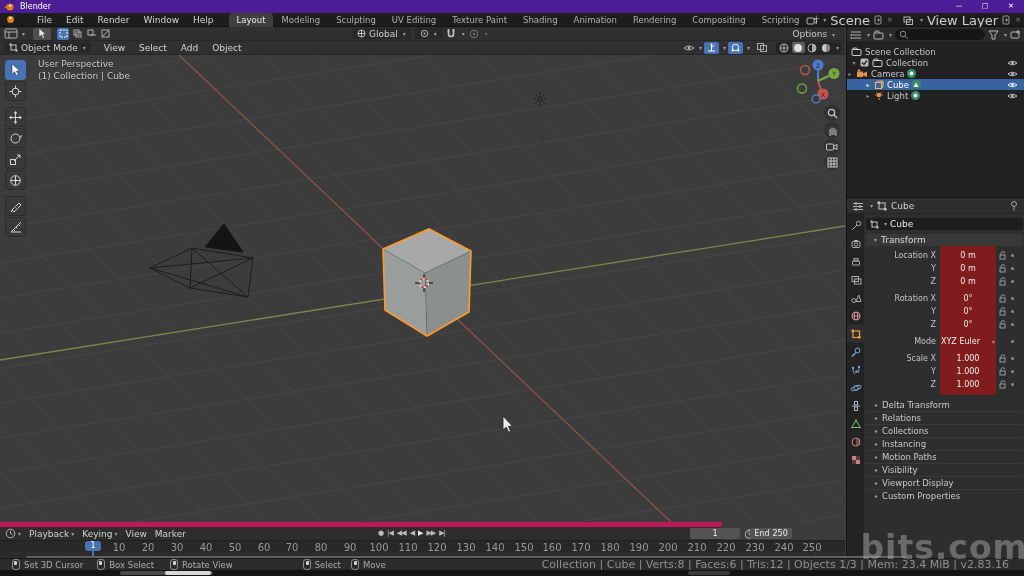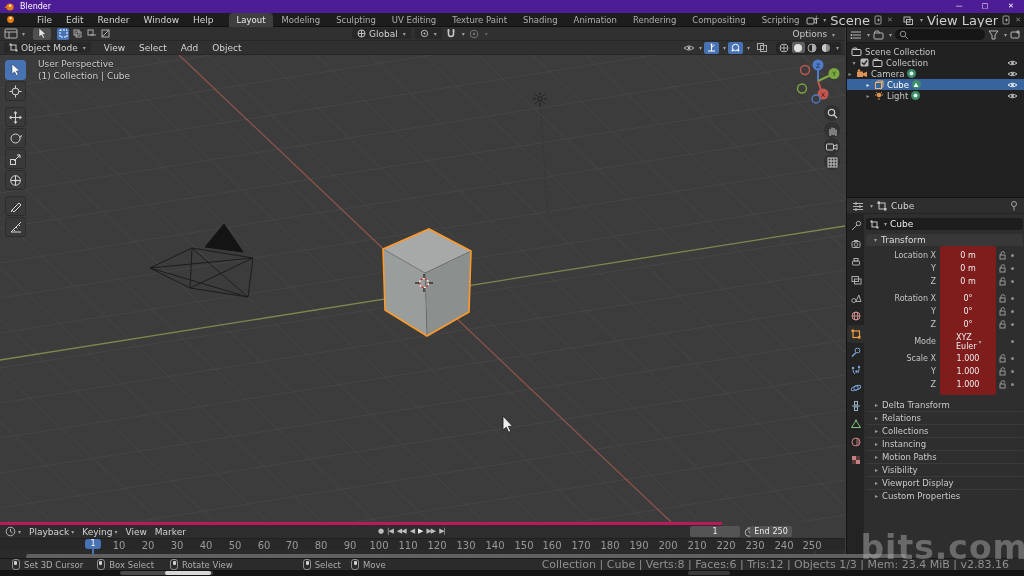--- a/index.html
+++ b/index.html
@@ -66,28 +66,28 @@
   #phdr{height:16px;display:flex;align-items:center;gap:4px;padding:0 5px;border-bottom:1px solid #252525}
   #ptabs{position:absolute;left:0;top:16px;width:17px;height:345px;background:#232323;display:flex;flex-direction:column;align-items:center;padding-top:3px}
   .ptab{width:17px;height:18px;display:flex;align-items:center;justify-content:center;flex:none}
   .ptab.on{background:#2e2e2e;border-radius:3px 0 0 3px}
   #pcontent{position:absolute;left:17px;top:16px;width:161px;padding:4px 2px 0 2px}
   .namefield{height:12px;background:#1d1d1d;border-radius:3px;display:flex;align-items:center;gap:3px;padding:0 4px;margin-bottom:4px;color:#ececec}
   .phead{height:12px;background:#383838;border-radius:3px 3px 0 0;display:flex;align-items:center;gap:4px;padding-left:6px;color:#dcdcdc;margin-bottom:4px}
   .frow{display:flex;align-items:center;height:11px;margin-bottom:2px}
   .flabel{width:74px;text-align:right;padding-right:4px;color:#c3c3c3;font-size:8px;flex:none}
   .fval{width:56px;height:20px;background:#7f1d1d;border-radius:2px;display:flex;align-items:center;justify-content:center;color:#ededed;font-size:8px;flex:none}
-  .fval.dropdown{justify-content:space-between;padding:0 16px}
+  .fval.dropdown{justify-content:space-between;padding:0 1px}
   .lockw{width:12px;display:flex;justify-content:center;flex:none}
   .adot{width:3px;height:3px;border-radius:50%;background:#8d8d8d;margin-left:3px;flex:none}
   .ggap{height:4px}
   .cpanel{height:13px;display:flex;align-items:center;gap:4px;border-top:1px solid #3a3a3a;color:#c9c9c9;padding-left:7px;font-size:8.5px}
 
   
-  #timeline{left:0;top:522px;width:722px;height:36px;background:#2d2d2d;border-top:3px solid #be185d}
+  #timeline{left:0;top:522px;width:722px;height:36px;background:#2d2d2d;border-top:5px solid #be185d}
   #tlhdr{height:13px;display:flex;align-items:center;gap:8px;padding-left:5px}
   #tlplay{position:absolute;left:378px;top:2px;display:flex;gap:4px;color:#bdbdbd;font-size:7px;letter-spacing:-1px}
   #tlruler{position:absolute;left:0;top:13px;width:845px;height:12px;background:#282828;border-top:1px solid #202020}
   .rn{position:absolute;top:1px;width:20px;text-align:center;color:#999;font-size:10px}
   #tlcontent{position:absolute;left:0;top:25px;width:845px;height:11px;background:#2b2b2b;background-image:repeating-linear-gradient(90deg,#323232 0 1px,transparent 1px 28.9px);background-position:92px 0}
   #cfpill{position:absolute;left:85px;top:14px;width:16px;height:10px;background:#4772b3;border-radius:3px;color:#fff;font-size:8px;text-align:center;line-height:10px}
   #playhead{position:absolute;left:92px;top:24px;width:2px;height:12px;background:#4772b3}
   #tlscroll{position:absolute;left:26px;top:29px;width:880px;height:5px;background:#606060;border-radius:3px}
   .tfield{position:absolute;top:1px;height:11px;background:#545454;border-radius:2px;display:flex;align-items:center;justify-content:center;font-size:8px;color:#ececec}
 

